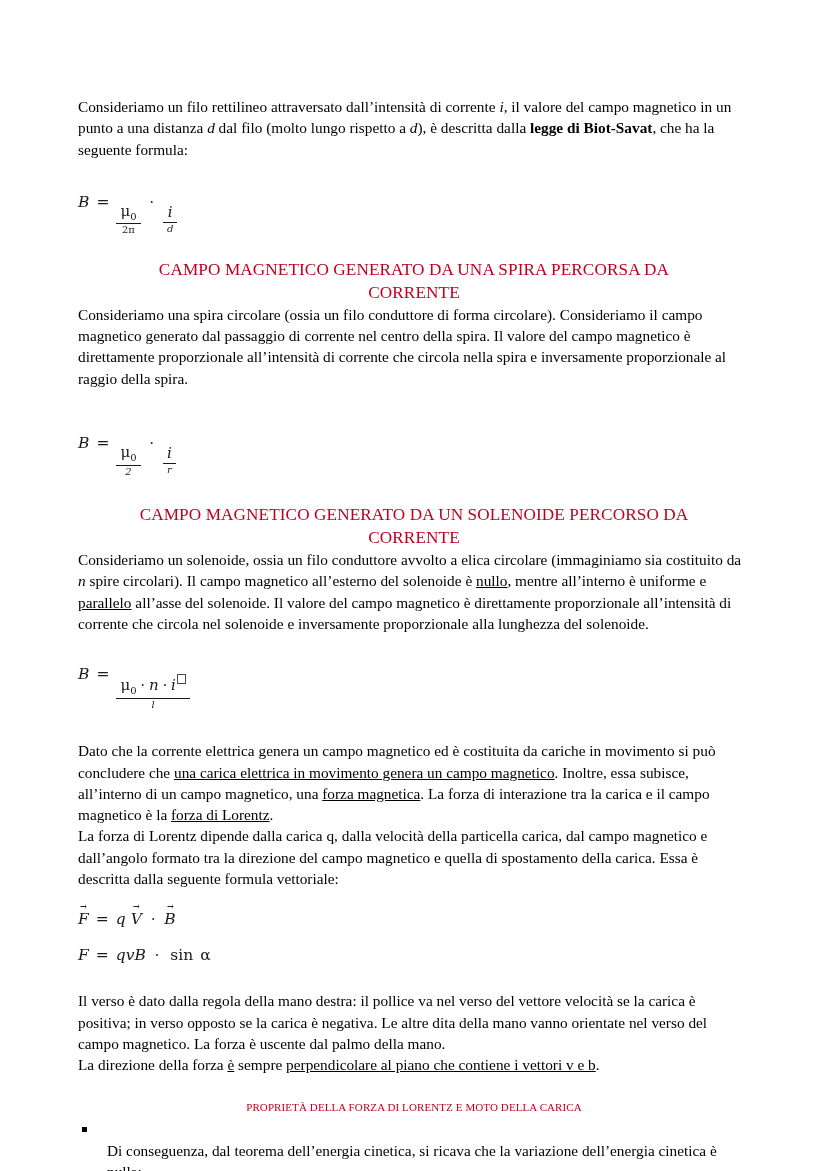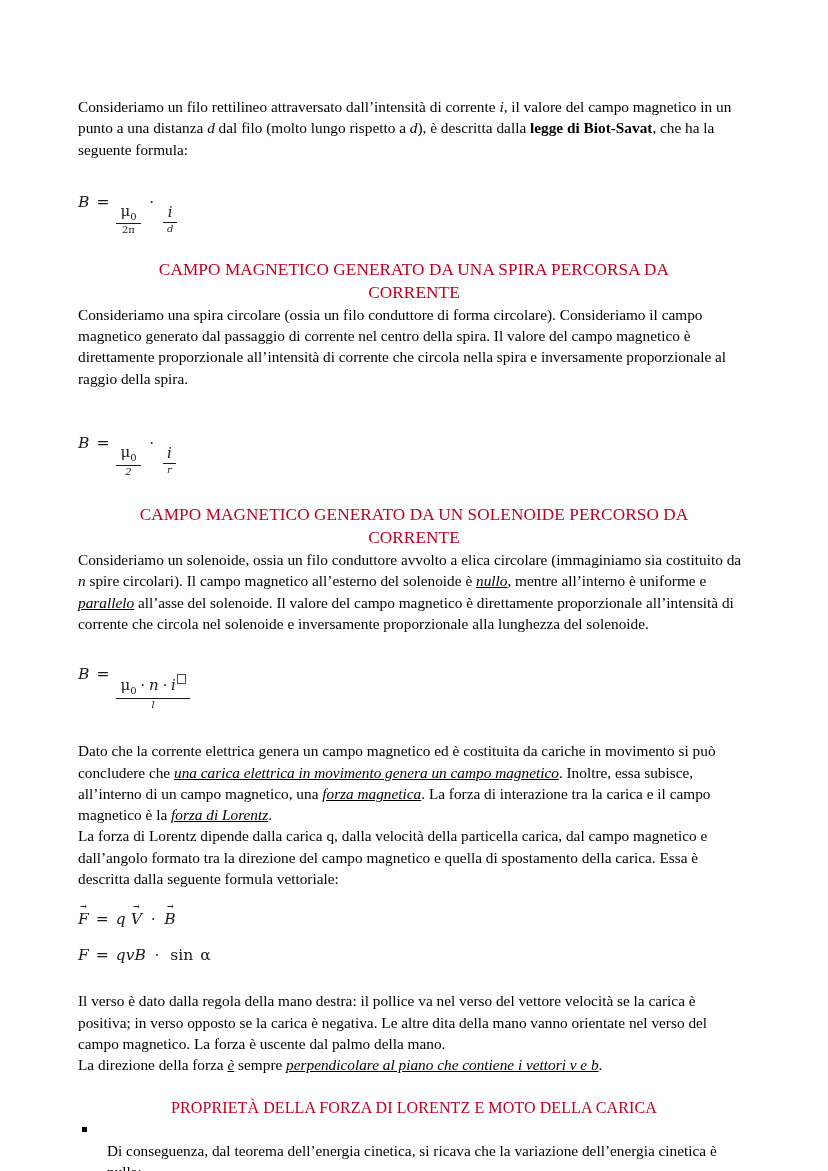--- a/index.html
+++ b/index.html
@@ -38,28 +38,28 @@
   h2.heading {
     margin: 0;
     font-size: 17.2px;
     line-height: 23px;
     font-weight: normal;
     text-align: center;
     color: #C00020;
     letter-spacing: 0.1px;
   }
   h2.heading.small-caps-line {
-    font-size: 16px;
+    font-size: 11px;
   }
   .heading-note {
     font-size: 11.6px;
     color: #C00020;
   }
 
-  .u { text-decoration: underline; font-style: italic; }
+  .u { text-decoration: underline; }
   .b { font-weight: bold; }
   .i { font-style: italic; }
 
   
   .math {
     font-family: "DejaVu Serif", "Liberation Serif", serif;
     font-style: italic;
     font-size: 15.5px;
     color: #1a1a1a;
     display: flex;

